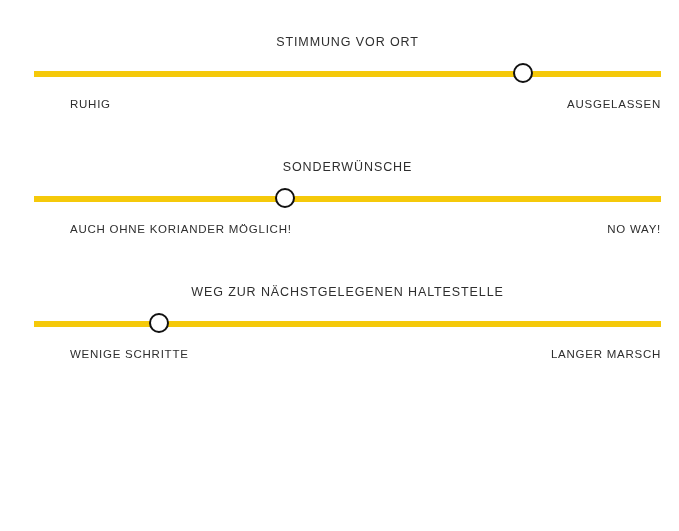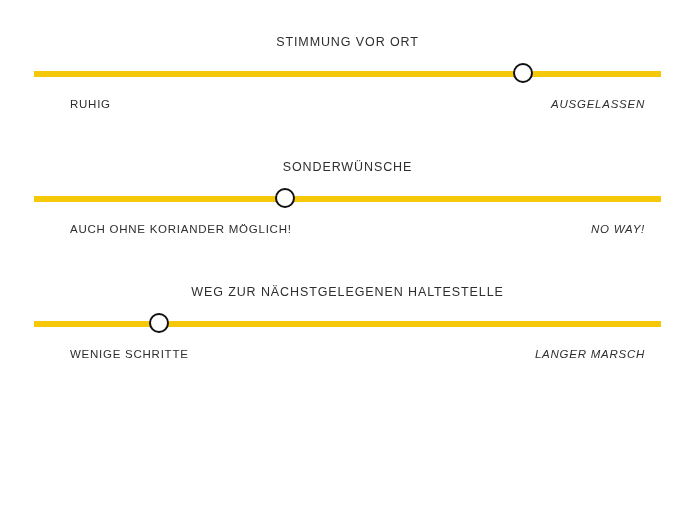--- a/index.html
+++ b/index.html
@@ -88,21 +88,21 @@
     top: 0;
     font-size: 11.5px;
     letter-spacing: 0.75px;
     line-height: 15px;
     color: #2e2e2e;
     text-transform: uppercase;
     white-space: nowrap;
   }
 
   .end-label.left  { left: 0;  text-align: left; margin-left: 36px; }
-  .end-label.right { right: 16px; text-align: left; font-style: italic; }
+  .end-label.right { right: 0; text-align: left; }
 </style>
 </head>
 <body>
 
 <div id="survey">
 
   <div class="slider-group">
     <div class="slider-title">STIMMUNG VOR ORT</div>
     <div class="slider-rail-wrap">
       <div class="slider-track"></div>

